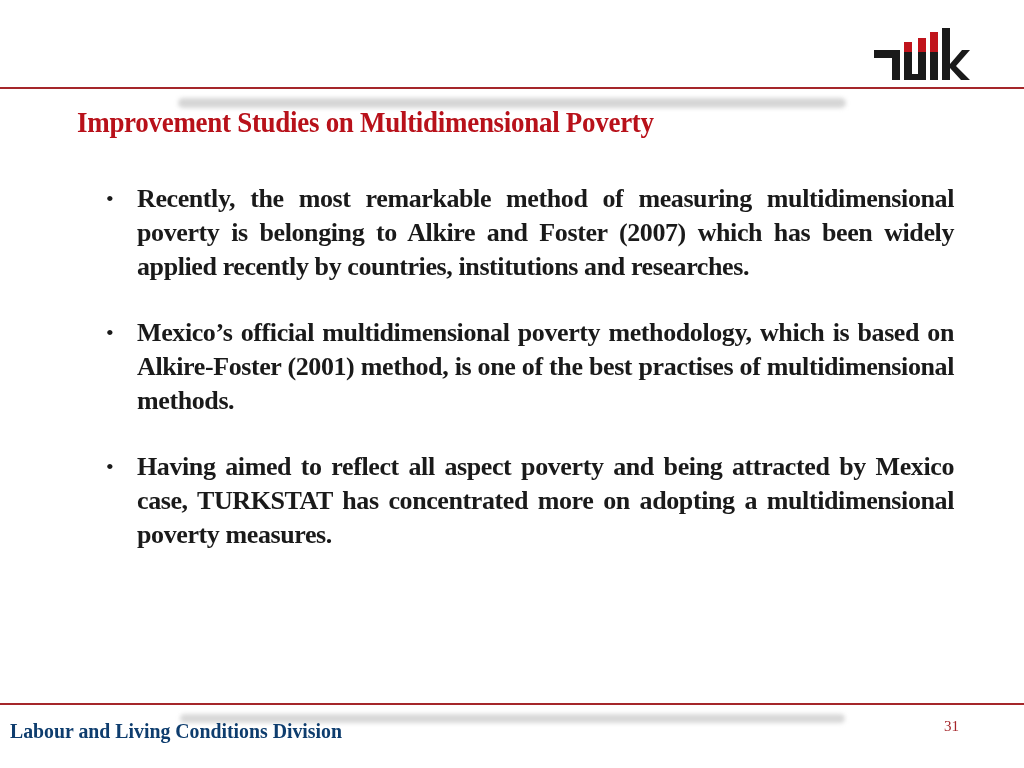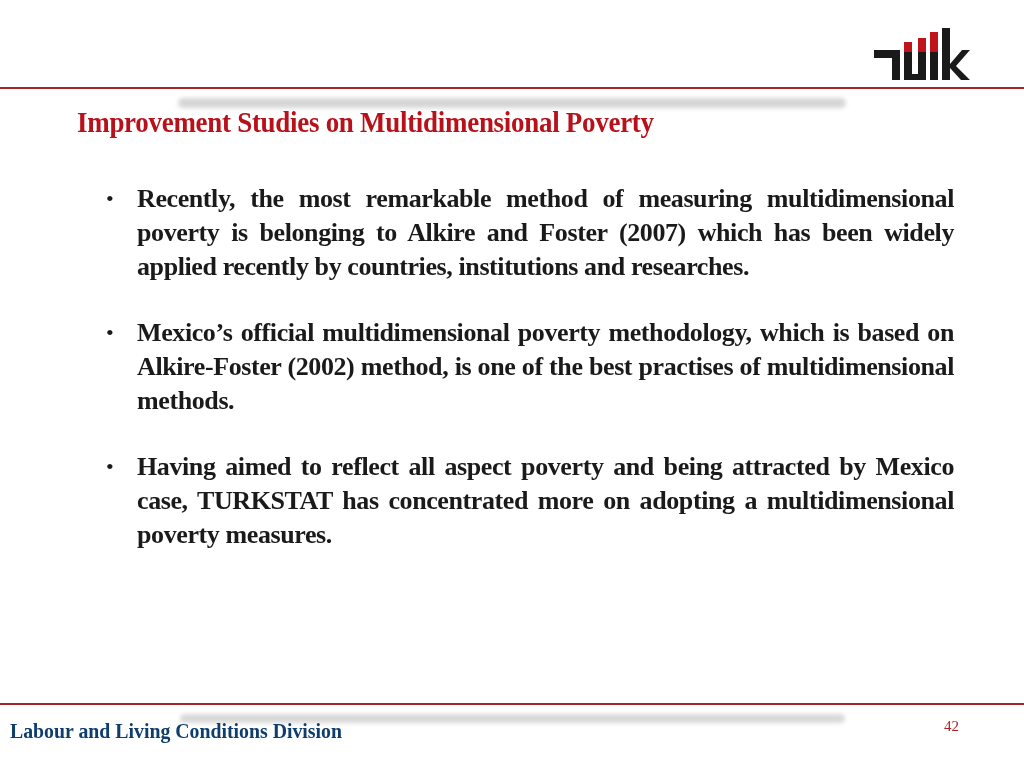--- a/index.html
+++ b/index.html
@@ -81,24 +81,24 @@
 <div class="title-shadow"></div>
 <div class="title">Improvement Studies on Multidimensional Poverty</div>
 
 <div class="content">
   <div class="bullet">
     <span class="bullet-dot">•</span>
     <span class="bullet-text">Recently, the most remarkable method of measuring multidimensional poverty is belonging to Alkire and Foster (2007) which has been widely applied recently by countries, institutions and researches.</span>
   </div>
   <div class="bullet">
     <span class="bullet-dot">•</span>
-    <span class="bullet-text">Mexico’s official multidimensional poverty methodology, which is based on Alkire-Foster (2002) method, is one of the best practises of multidimensional methods.</span>
+    <span class="bullet-text">Mexico’s official multidimensional poverty methodology, which is based on Alkire-Foster (2001) method, is one of the best practises of multidimensional methods.</span>
   </div>
   <div class="bullet">
     <span class="bullet-dot">•</span>
     <span class="bullet-text">Having aimed to reflect all aspect poverty and being attracted by Mexico case, TURKSTAT has concentrated more on adopting a multidimensional poverty measures.</span>
   </div>
 </div>
 
 <div class="bottom-rule"></div>
 <div class="footer-shadow"></div>
 <div class="footer-text">Labour and Living Conditions Division</div>
-<div class="page-number">42</div>
+<div class="page-number">31</div>
 
 </body></html>

